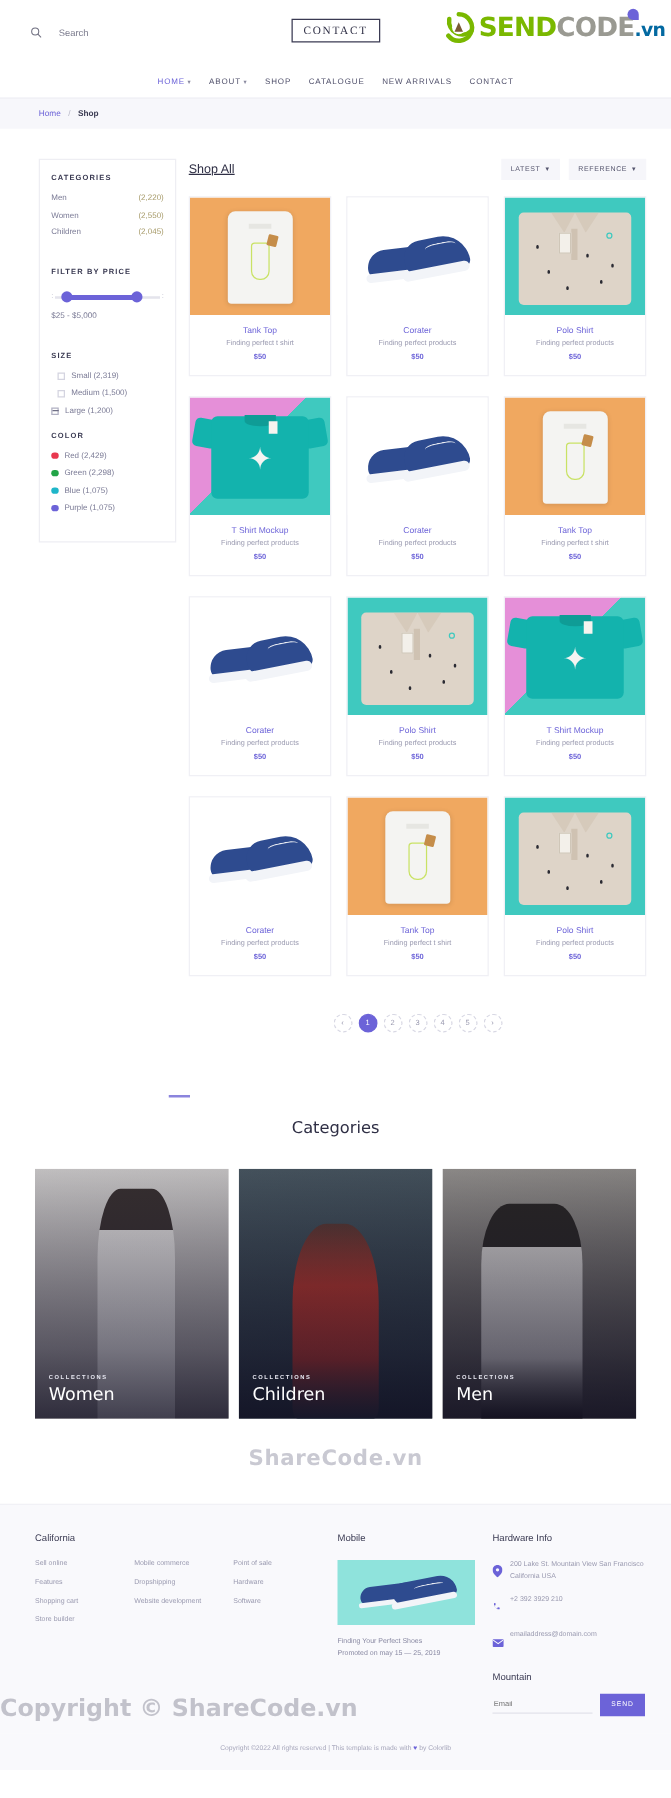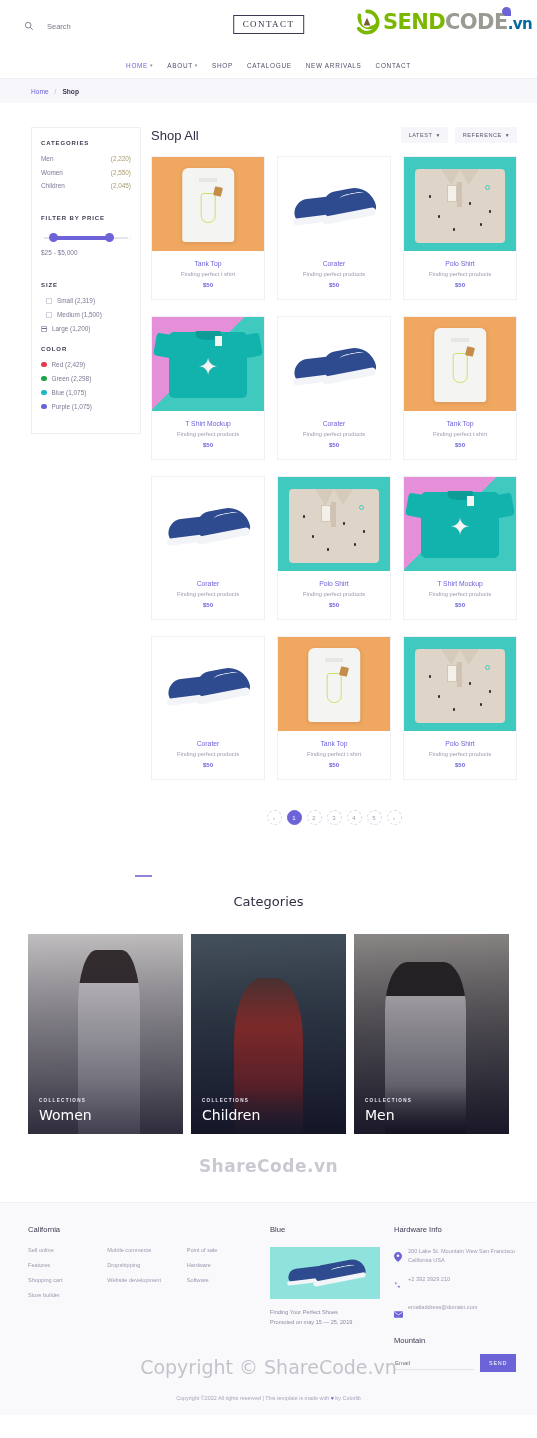--- a/index.html
+++ b/index.html
@@ -230,21 +230,21 @@
   }
 
   
   .products { flex: 1; min-width: 0; }
   .prod-head {
     display: flex;
     align-items: center;
     justify-content: space-between;
     margin-bottom: 13px;
   }
-  .prod-title { font-size: 13px; color: #2f2f45; }
+  .prod-title { font-size: 10px; color: #2f2f45; text-decoration: underline; }
   .sorts { display: flex; gap: 7px; }
   .sort-btn {
     background: #f6f6fa;
     border: none;
     font-family: "Liberation Sans", sans-serif;
     font-size: 5.6px;
     letter-spacing: 0.5px;
     color: #56566e;
     padding: 5px 8px;
     display: flex;
@@ -648,23 +648,22 @@
     color: #a6a6bb;
     padding: 9px 0 14px;
   }
   .heart { color: #6c63d8; }
 
   
   .wm-big {
     position: absolute;
     left: 0; right: 0;
     top: 1356px;
-    text-align: center;
     font-size: 19px;
-    font-weight: normal;
+    font-weight: bold;
     color: rgba(120,120,135,.42);
     font-family: "DejaVu Sans", sans-serif;
     pointer-events: none;
   }
 </style>
 </head>
 <body>
 
 <div class="top-header">
   <div class="search-box">
@@ -1112,21 +1111,21 @@
       </div>
       <div class="nav-sub">
         <div class="f-link">Point of sale</div>
         <div class="f-link">Hardware</div>
         <div class="f-link">Software</div>
       </div>
     </div>
   </div>
 
   <div class="f-col-promo">
-    <div class="f-title">Blue</div>
+    <div class="f-title">Mobile</div>
     <div class="promo-img shoe">
       <div class="pi">
         <div class="s1" style="left:16%;top:40%;width:40%;height:26%"></div>
         <div class="sole1" style="left:15%;top:62%;width:42%;height:8%"></div>
         <div class="s2" style="left:40%;top:30%;width:46%;height:32%"></div>
         <div class="sole2" style="left:39%;top:58%;width:48%;height:9%"></div>
         <div class="lace"></div>
       </div>
     </div>
     <div class="promo-text">Finding Your Perfect Shoes</div>

